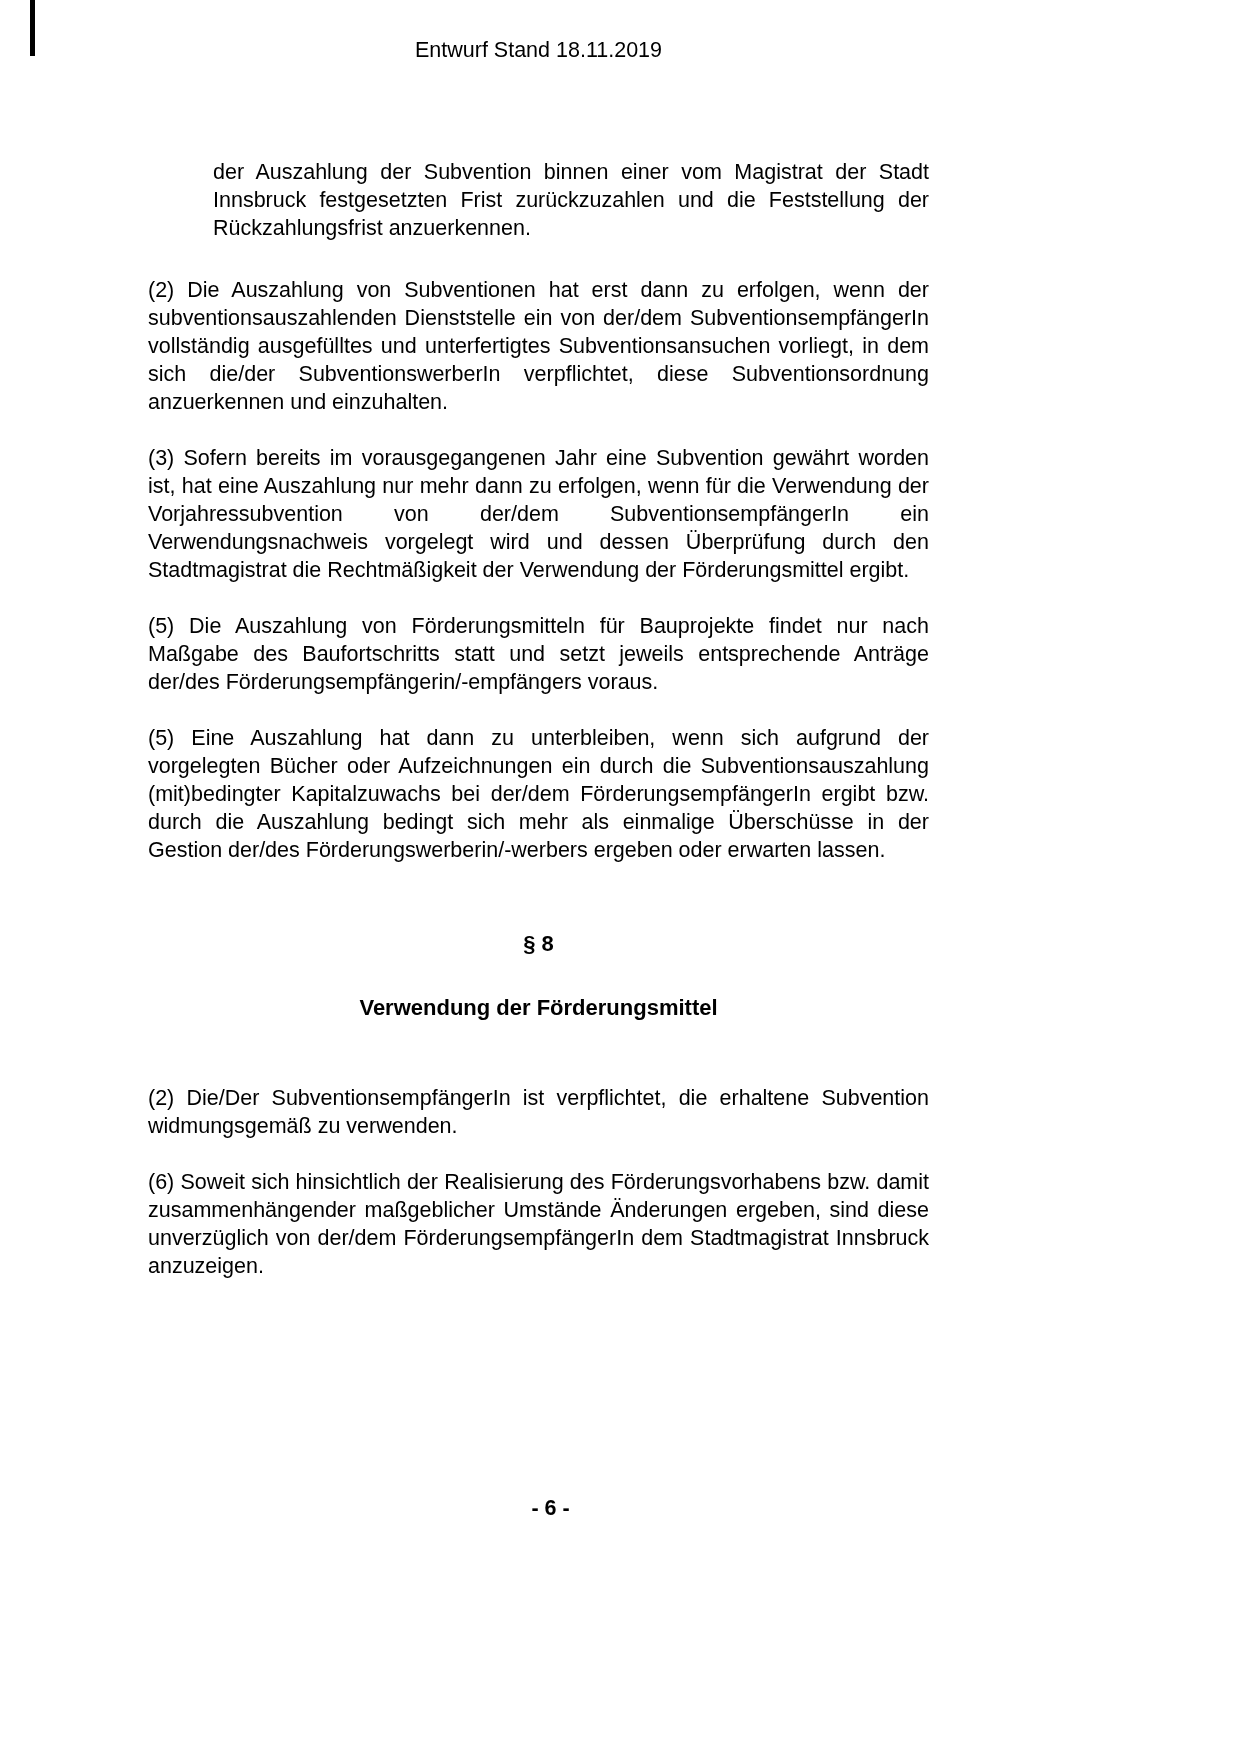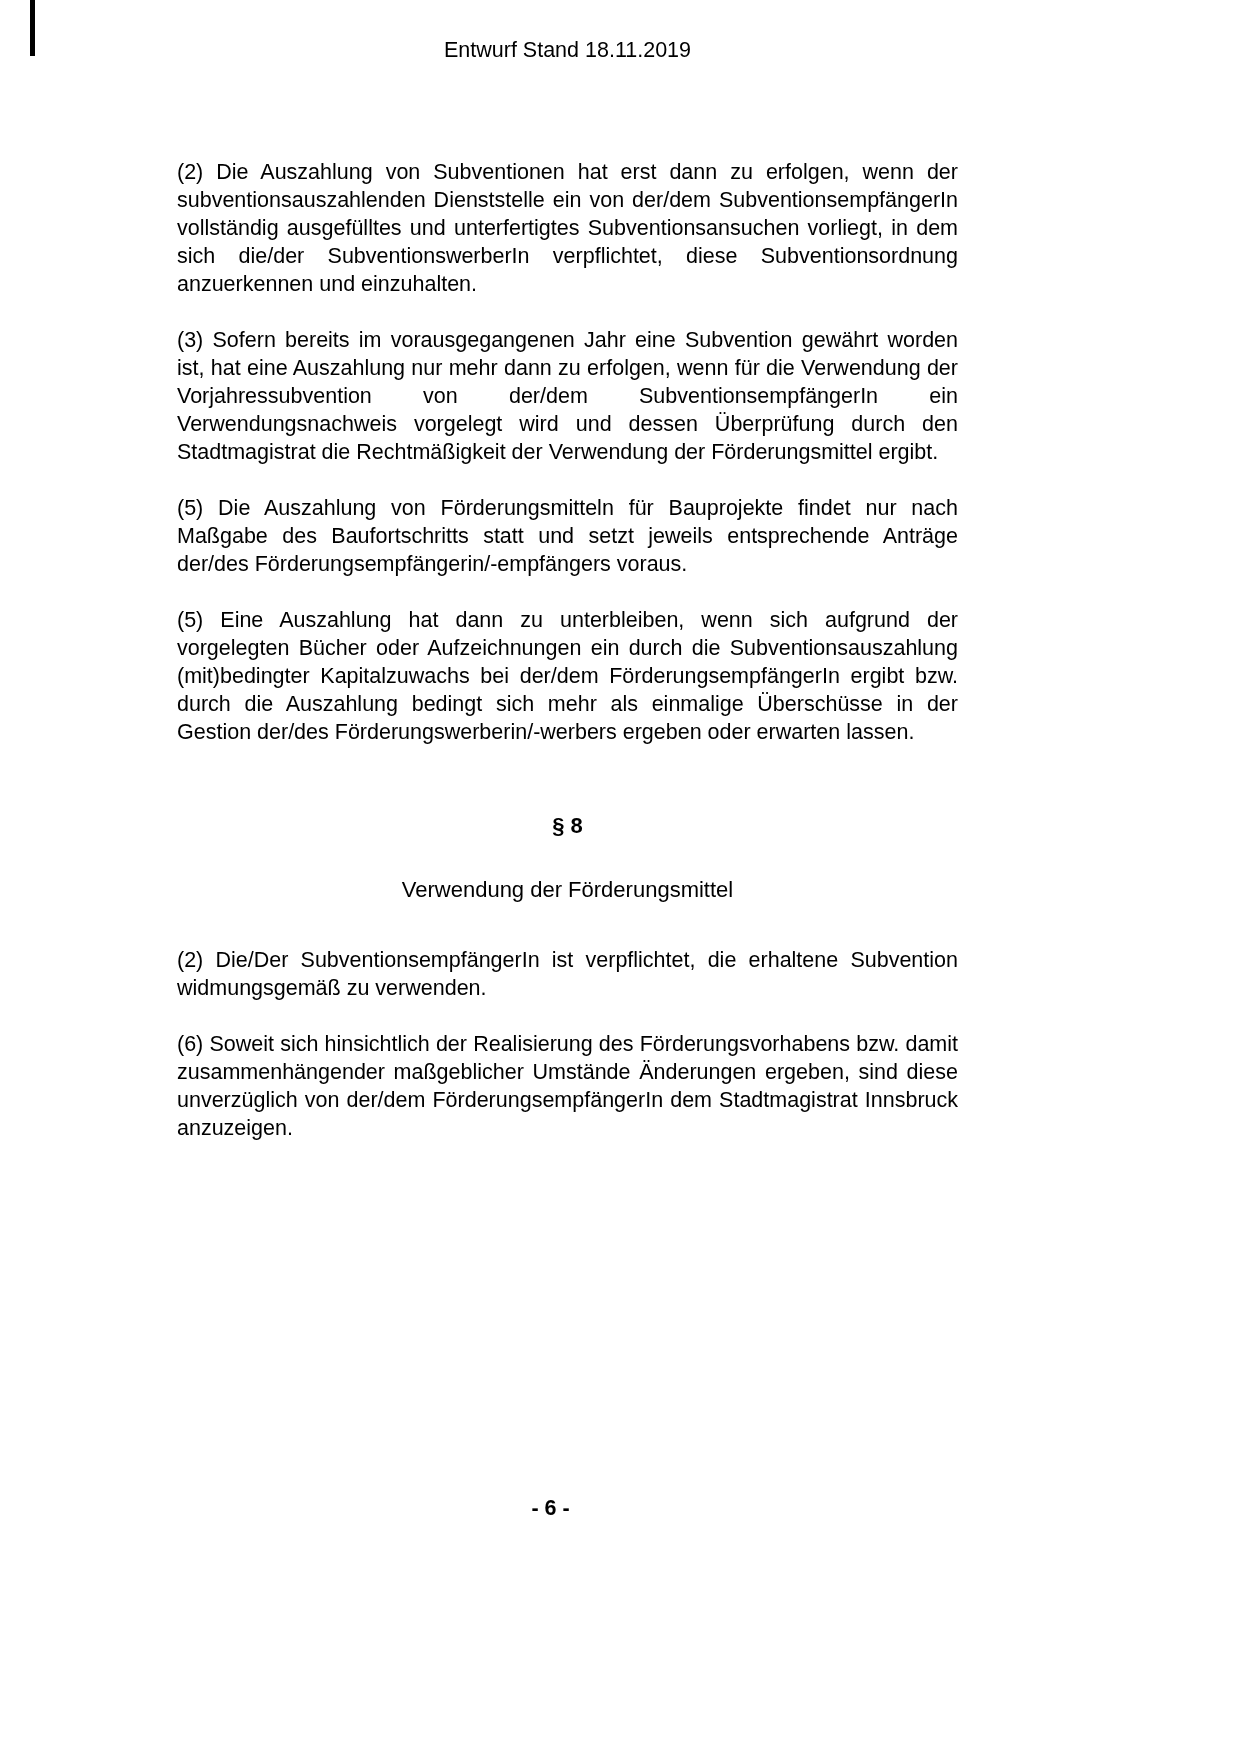--- a/index.html
+++ b/index.html
@@ -19,21 +19,21 @@
   .scan-artifact {
     position: absolute;
     left: 30px;
     top: 0;
     width: 5px;
     height: 56px;
     background: #000000;
   }
   .content {
     position: absolute;
-    left: 177px;
+    left: 148px;
     top: 36px;
     width: 781px;
   }
   .doc-header {
     text-align: center;
     font-size: 21.5px;
     line-height: 28px;
     margin-bottom: 94px;
   }
   p.para {
@@ -49,25 +49,25 @@
   .section-head {
     text-align: center;
     font-weight: bold;
     font-size: 22px;
     line-height: 28px;
     margin-top: 66px;
     margin-bottom: 0;
   }
   .section-title {
     text-align: center;
-    font-weight: normal;
+    font-weight: bold;
     font-size: 22px;
     line-height: 28px;
     margin-top: 36px;
-    margin-bottom: 42px;
+    margin-bottom: 62px;
   }
   .doc-footer {
     position: absolute;
     left: 160px;
     top: 1496px;
     width: 781px;
     text-align: center;
     font-size: 21.5px;
     font-weight: bold;
   }
@@ -76,20 +76,21 @@
 <body>
 
 <div class="page">
 
   <div class="scan-artifact"></div>
 
   <div class="content">
 
     <div class="doc-header">Entwurf Stand 18.11.2019</div>
 
+    <p class="para para-indent">der Auszahlung der Subvention binnen einer vom Magistrat der Stadt Innsbruck festgesetzten Frist zurückzuzahlen und die Feststellung der Rückzahlungsfrist anzuerkennen.</p>
 
     <p class="para">(2) Die Auszahlung von Subventionen hat erst dann zu erfolgen, wenn der subventionsauszahlenden Dienststelle ein von der/dem SubventionsempfängerIn vollständig ausgefülltes und unterfertigtes Subventionsansuchen vorliegt, in dem sich die/der SubventionswerberIn verpflichtet, diese Subventionsordnung anzuerkennen und einzuhalten.</p>
 
     <p class="para">(3) Sofern bereits im vorausgegangenen Jahr eine Subvention gewährt worden ist, hat eine Auszahlung nur mehr dann zu erfolgen, wenn für die Verwendung der Vorjahressubvention von der/dem SubventionsempfängerIn ein Verwendungsnachweis vorgelegt wird und dessen Überprüfung durch den Stadtmagistrat die Rechtmäßigkeit der Verwendung der Förderungsmittel ergibt.</p>
 
     <p class="para">(5) Die Auszahlung von Förderungsmitteln für Bauprojekte findet nur nach Maßgabe des Baufortschritts statt und setzt jeweils entsprechende Anträge der/des Förderungsempfängerin/-empfängers voraus.</p>
 
     <p class="para">(5) Eine Auszahlung hat dann zu unterbleiben, wenn sich aufgrund der vorgelegten Bücher oder Aufzeichnungen ein durch die Subventionsauszahlung (mit)bedingter Kapitalzuwachs bei der/dem FörderungsempfängerIn ergibt bzw. durch die Auszahlung bedingt sich mehr als einmalige Überschüsse in der Gestion der/des Förderungswerberin/-werbers ergeben oder erwarten lassen.</p>
 
     <div class="section-head">§ 8</div>

